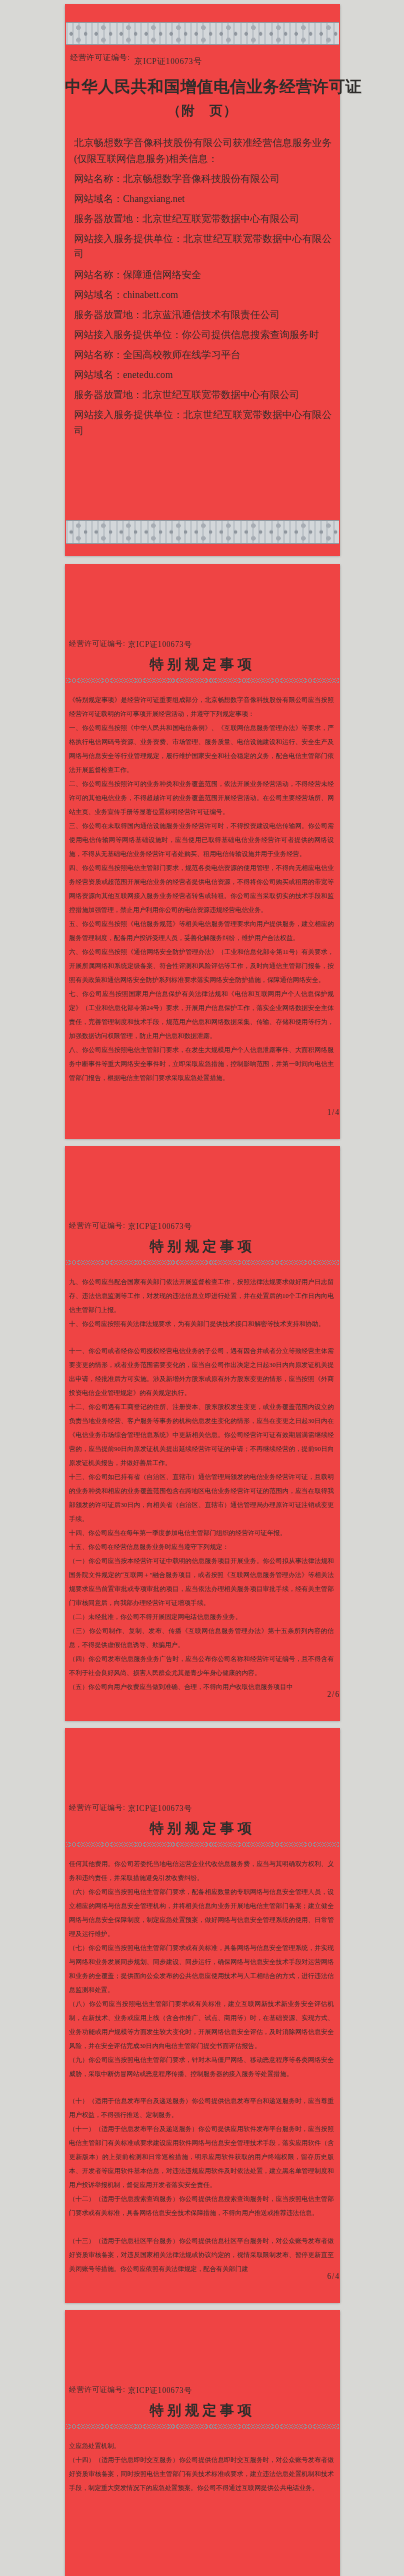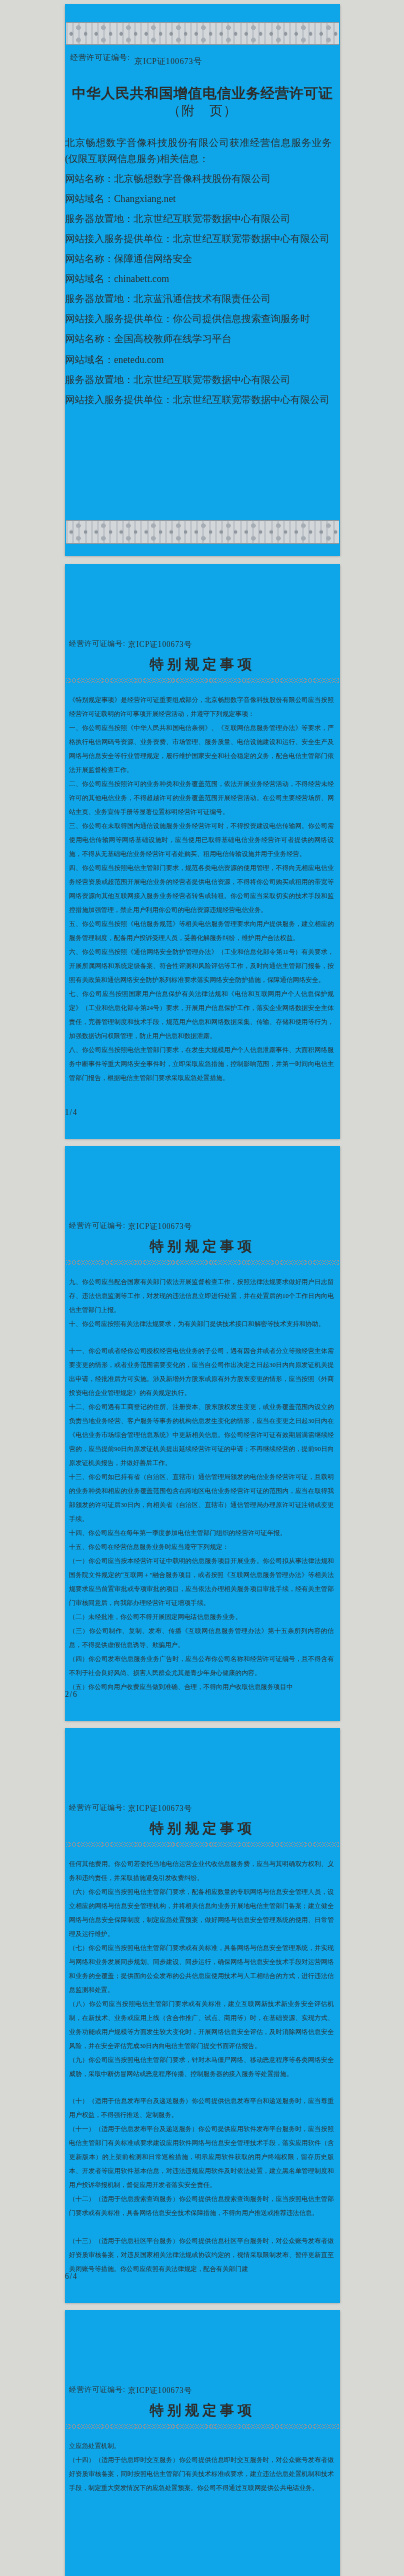--- a/index.html
+++ b/index.html
@@ -7,21 +7,21 @@
     position:relative;
     width:405px;height:2873px;
     margin:0 auto;
     background:#d8d8d5;
     overflow:hidden;
     font-family:"Liberation Serif", serif;
     color:#2e2d2b;
   }
   .sheet{
     position:absolute;left:65px;width:275px;
-    background:#0ea5e9;
+    background:#ef4444;
     box-shadow:0 0.5px 2.1px rgba(70,70,70,.45);
   }
   #sheet1{top:4.1px;height:552px;}
   #sheet2{top:564px;height:575px;}
   #sheet3{top:1146px;height:575px;}
   #sheet4{top:1728px;height:575px;}
   #sheet5{top:2310px;height:575px;}
 
   
   .band{
@@ -35,40 +35,40 @@
       repeating-linear-gradient(90deg,#bfc5ca 0 2.1px,#d3d7da 2.1px 6.2px);
     background-size:25px 21.6px,25px 21.6px,25px 21.6px,25px 21.6px,auto;
     border-top:1px solid #9199a0;
     border-bottom:1px solid #9199a0;
   }
   .band.top{top:17.5px;}
   .band.bottom{bottom:12.4px;}
 
   .cover-head{position:absolute;top:48px;left:5.2px;font-size:7.7px;letter-spacing:0.5px;white-space:nowrap;}
   .cover-num{font-size:8.2px;margin-left:4.1px;position:relative;top:3.6px;letter-spacing:0.5px;}
-  .cover-title{position:absolute;top:73px;left:0;width:100%;text-align:center;font-size:14px;font-weight:bold;letter-spacing:0.5px;white-space:nowrap;margin-top:8px;}
-  .cover-sub{position:absolute;top:98px;left:0;width:100%;text-align:center;font-size:13px;font-weight:normal;letter-spacing:1px;}
-  .cover-body{position:absolute;top:131px;left:0;right:8.2px;font-size:9.8px;line-height:15.5px;text-align:justify;}
+  .cover-title{position:absolute;top:73px;left:0;width:100%;text-align:center;font-size:16px;font-weight:bold;letter-spacing:0.5px;white-space:nowrap;}
+  .cover-sub{position:absolute;top:98px;left:0;width:100%;text-align:center;font-size:13px;font-weight:bold;letter-spacing:1px;}
+  .cover-body{position:absolute;top:131px;left:9px;right:8.2px;font-size:9.8px;line-height:15.5px;text-align:justify;}
   .cover-body p{margin:0 0 4.6px 0;}
 
   
   .prov-head{position:absolute;top:75px;left:4.1px;font-size:7.2px;letter-spacing:0.5px;white-space:nowrap;}
   .prov-num{font-size:7.7px;margin-left:2.6px;position:relative;top:1px;}
   .prov-title{position:absolute;top:92px;left:0;width:100%;text-align:center;font-size:14px;font-weight:bold;letter-spacing:3.6px;}
   .rule{
     position:absolute;top:114px;left:1px;right:1px;height:4.6px;
     background:
       repeating-linear-gradient(115deg,#8e959c 0 0.5px,transparent 0.5px 2.3px),
       repeating-linear-gradient(65deg,#8e959c 0 0.5px,transparent 0.5px 2.3px);
     opacity:.85;
   }
   .prov-body{position:absolute;top:129px;left:4.1px;right:6.2px;font-size:6.4px;line-height:14px;text-align:justify;}
   .prov-body p{margin:0;}
   .prov-body p.gap{margin-top:13.4px;}
-  .prov-footer{position:absolute;bottom:21.6px;left:0;width:100%;text-align:left;font-size:7.7px;letter-spacing:1px;}
+  .prov-footer{position:absolute;bottom:21.6px;left:0;width:100%;text-align:right;font-size:7.7px;letter-spacing:1px;}
 </style>
 </head>
 <body>
 
 <div class="canvas">
 
   <div class="sheet" id="sheet1">
     <div class="band top"></div>
     <div class="cover-head">
       <span>经营许可证编号:</span><span class="cover-num">京ICP证100673号</span>

